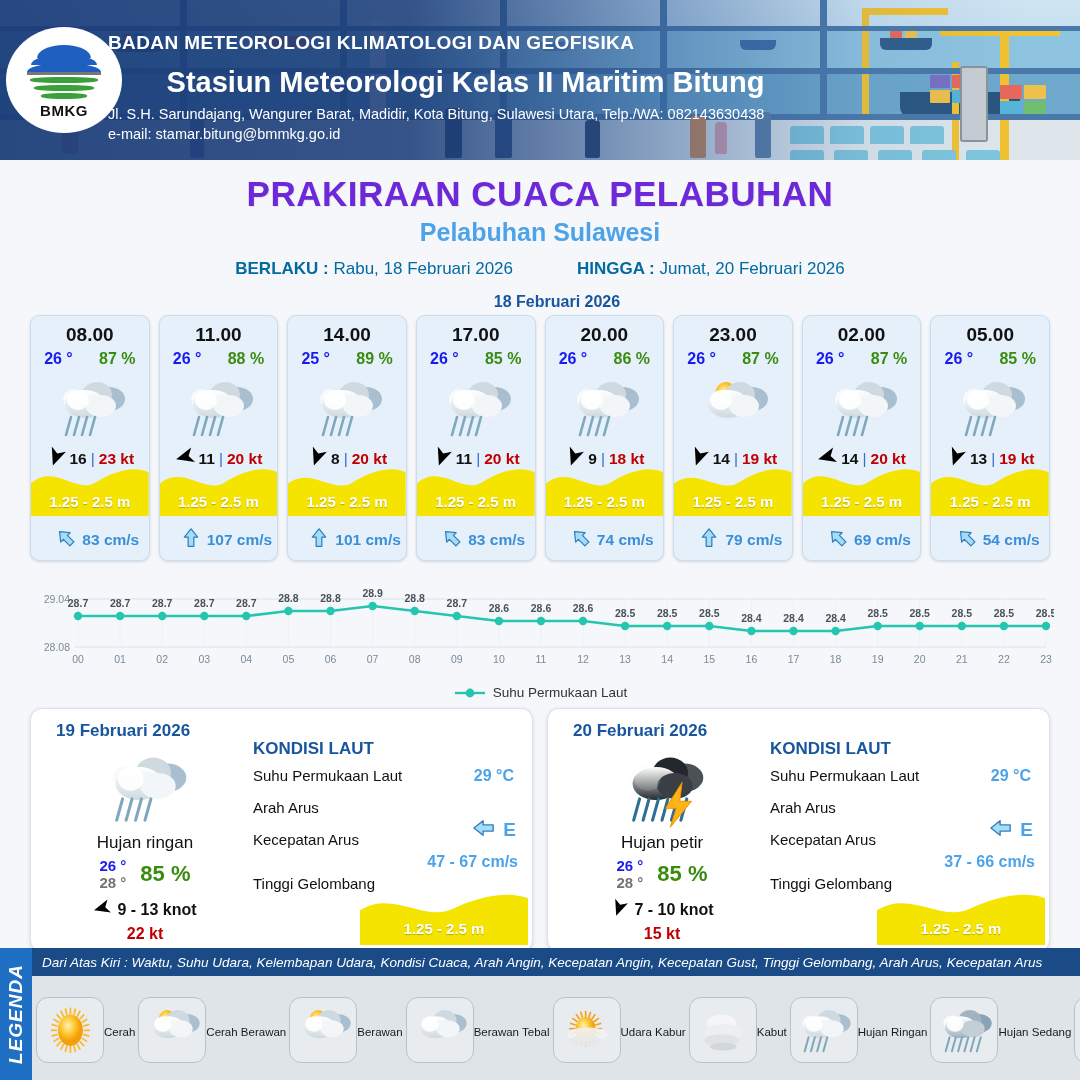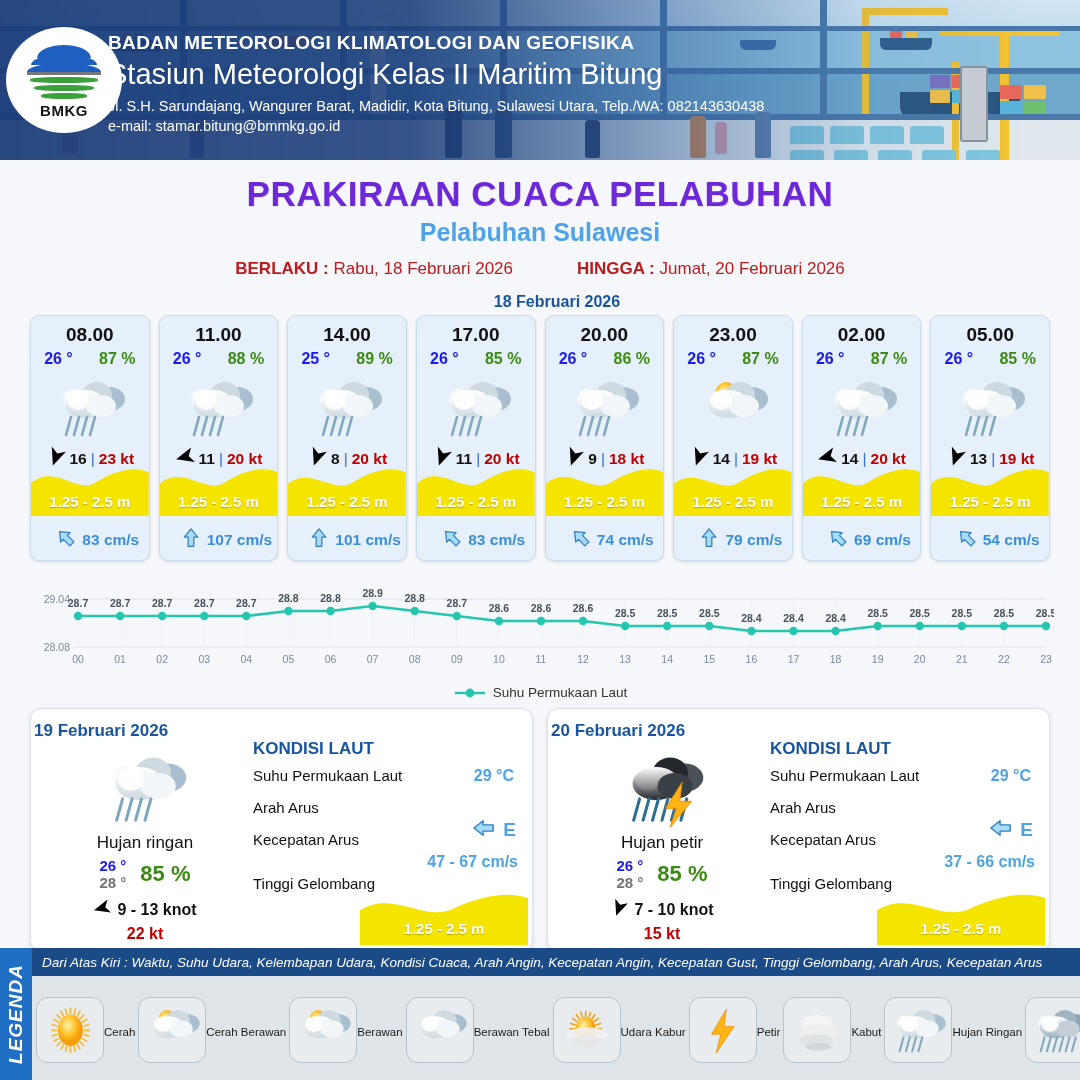--- a/index.html
+++ b/index.html
@@ -41,31 +41,31 @@
     position:absolute; left:6px; top:27px; width:116px; height:106px;
     background:#ffffff; border-radius:50%;
     display:flex; flex-direction:column; align-items:center; justify-content:center;
   }
   .logo-circle { width:74px; height:60px; position:relative; overflow:hidden; }
   .logo-arc { position:absolute; background:#1f5fbf; border-radius:50%/100% 100% 0 0; }
   .logo-stripe { position:absolute; background:#3aa03a; border-radius:40%; }
   .logo-text { font-size:15px; font-weight:bold; color:#111; letter-spacing:.5px; margin-top:1px;}
   .hdr-text { position:absolute; left:108px; top:32px; color:#fff; }
   .hdr-l1 { font-size:19px; font-weight:bold; letter-spacing:.4px; }
-  .hdr-l2 { font-size:29px; font-weight:normal; margin-top:4px; letter-spacing:0px;}
+  .hdr-l2 { font-size:29px; font-weight:bold; margin-top:12px; letter-spacing:0px;text-align:right;}
   .hdr-l3 { font-size:14.5px; margin-top:7px; }
   .hdr-l4 { font-size:14.5px; margin-top:4px; }
 
   
   .title-wrap { text-align:center; margin-top:14px; }
   .title-main { font-size:35px; font-weight:bold; color:#6d28d9;
                 letter-spacing:.5px; text-shadow:1px 1px 0 rgba(0,0,0,.08); }
   .title-sub { font-size:25px; font-weight:bold; color:#4da3e8; margin-top:4px; }
   .valid-row { margin-top:12px; display:flex; justify-content:center; gap:64px;
-               font-size:17px; color:#b91c1c; }
+               font-size:17px; color:#0369a1; }
   .valid-row b { font-weight:bold; }
 
   
   .date-label { color:#17559e; font-weight:bold; font-size:16px;
                 margin:14px 0 4px 34px;text-align:center; }
   .cards { display:flex; gap:9px; padding:0 30px; }
   .card {
     width:124px; height:246px; background:#e5f0fa;
     border:1px solid #c9ddee; border-radius:9px;
     box-shadow:0 1px 3px rgba(0,0,0,.13);
@@ -101,21 +101,21 @@
   .chart-svg { display:block; }
   .legend-line { text-align:center; margin-top:2px; font-size:13.5px; color:#333;
                  display:flex; align-items:center; justify-content:center; gap:6px; }
   .legend-mark { width:34px; height:12px; position:relative; }
 
   
   .daily-row { display:flex; gap:14px; padding:8px 30px 0 30px; }
   .daily {
     flex:1; height:244px; background:#fff; border:1px solid #dbe2e8;
     border-radius:12px; box-shadow:0 1px 4px rgba(0,0,0,.12);
-    position:relative; padding:12px 3px;
+    position:relative; padding:12px 25px;
   }
   .d-date { color:#17559e; font-weight:bold; font-size:17px; }
   .d-left { position:absolute; left:14px; top:36px; width:200px; text-align:center; }
   .d-icon { height:86px; display:flex; align-items:center; justify-content:center; }
   .d-cond { font-size:17px; color:#111; margin-top:2px; }
   .d-temps { display:flex; align-items:center; justify-content:center;
              gap:14px; margin-top:4px; }
   .d-tcol { display:flex; flex-direction:column; font-size:15px; font-weight:bold; line-height:1.15;}
   .d-tmin { color:#1a1af0; }
   .d-tmax { color:#737373; }
@@ -1127,39 +1127,20 @@
             <ellipse cx="40" cy="40" rx="26" ry="9" fill="#f0f2f4" opacity=".9"></ellipse>
             <ellipse cx="38" cy="49" rx="21" ry="7" fill="#e6e9ec" opacity=".9"></ellipse>
           </svg>
         </div>
     <div class="leg-lbl">Udara Kabur</div>
       </div>
       <div class="leg-item">
         <div class="leg-tile">
           <svg width="60.84" height="54.6" viewBox="0 0 78 70">
             <defs>
-    <radialGradient id="sun_petir" cx="40%" cy="35%">
-      <stop offset="0%" stop-color="#fff3b0"></stop>
-                <stop offset="60%" stop-color="#fdc32a"></stop>
-      <stop offset="100%" stop-color="#f59e0b"></stop>
-              </radialGradient>
-    <linearGradient id="cl_petir" x1="0" y1="0" x2="0" y2="1">
-      <stop offset="0%" stop-color="#ffffff"></stop>
-                <stop offset="100%" stop-color="#cfd9e0"></stop>
-              </linearGradient>
-  </defs>
-            <path d="M44 8 L25 40 L37 40 L31 64 L54 30 L41 30 Z" fill="#fdb515" stroke="#f08c00" stroke-width="1"></path>
-          </svg>
-        </div>
-    <div class="leg-lbl">Petir</div>
-      </div>
-      <div class="leg-item">
-        <div class="leg-tile">
-          <svg width="60.84" height="54.6" viewBox="0 0 78 70">
-            <defs>
     <radialGradient id="sun_kabut" cx="40%" cy="35%">
       <stop offset="0%" stop-color="#fff3b0"></stop>
                 <stop offset="60%" stop-color="#fdc32a"></stop>
       <stop offset="100%" stop-color="#f59e0b"></stop>
               </radialGradient>
     <linearGradient id="cl_kabut" x1="0" y1="0" x2="0" y2="1">
       <stop offset="0%" stop-color="#ffffff"></stop>
                 <stop offset="100%" stop-color="#cfd9e0"></stop>
               </linearGradient>
   </defs>

